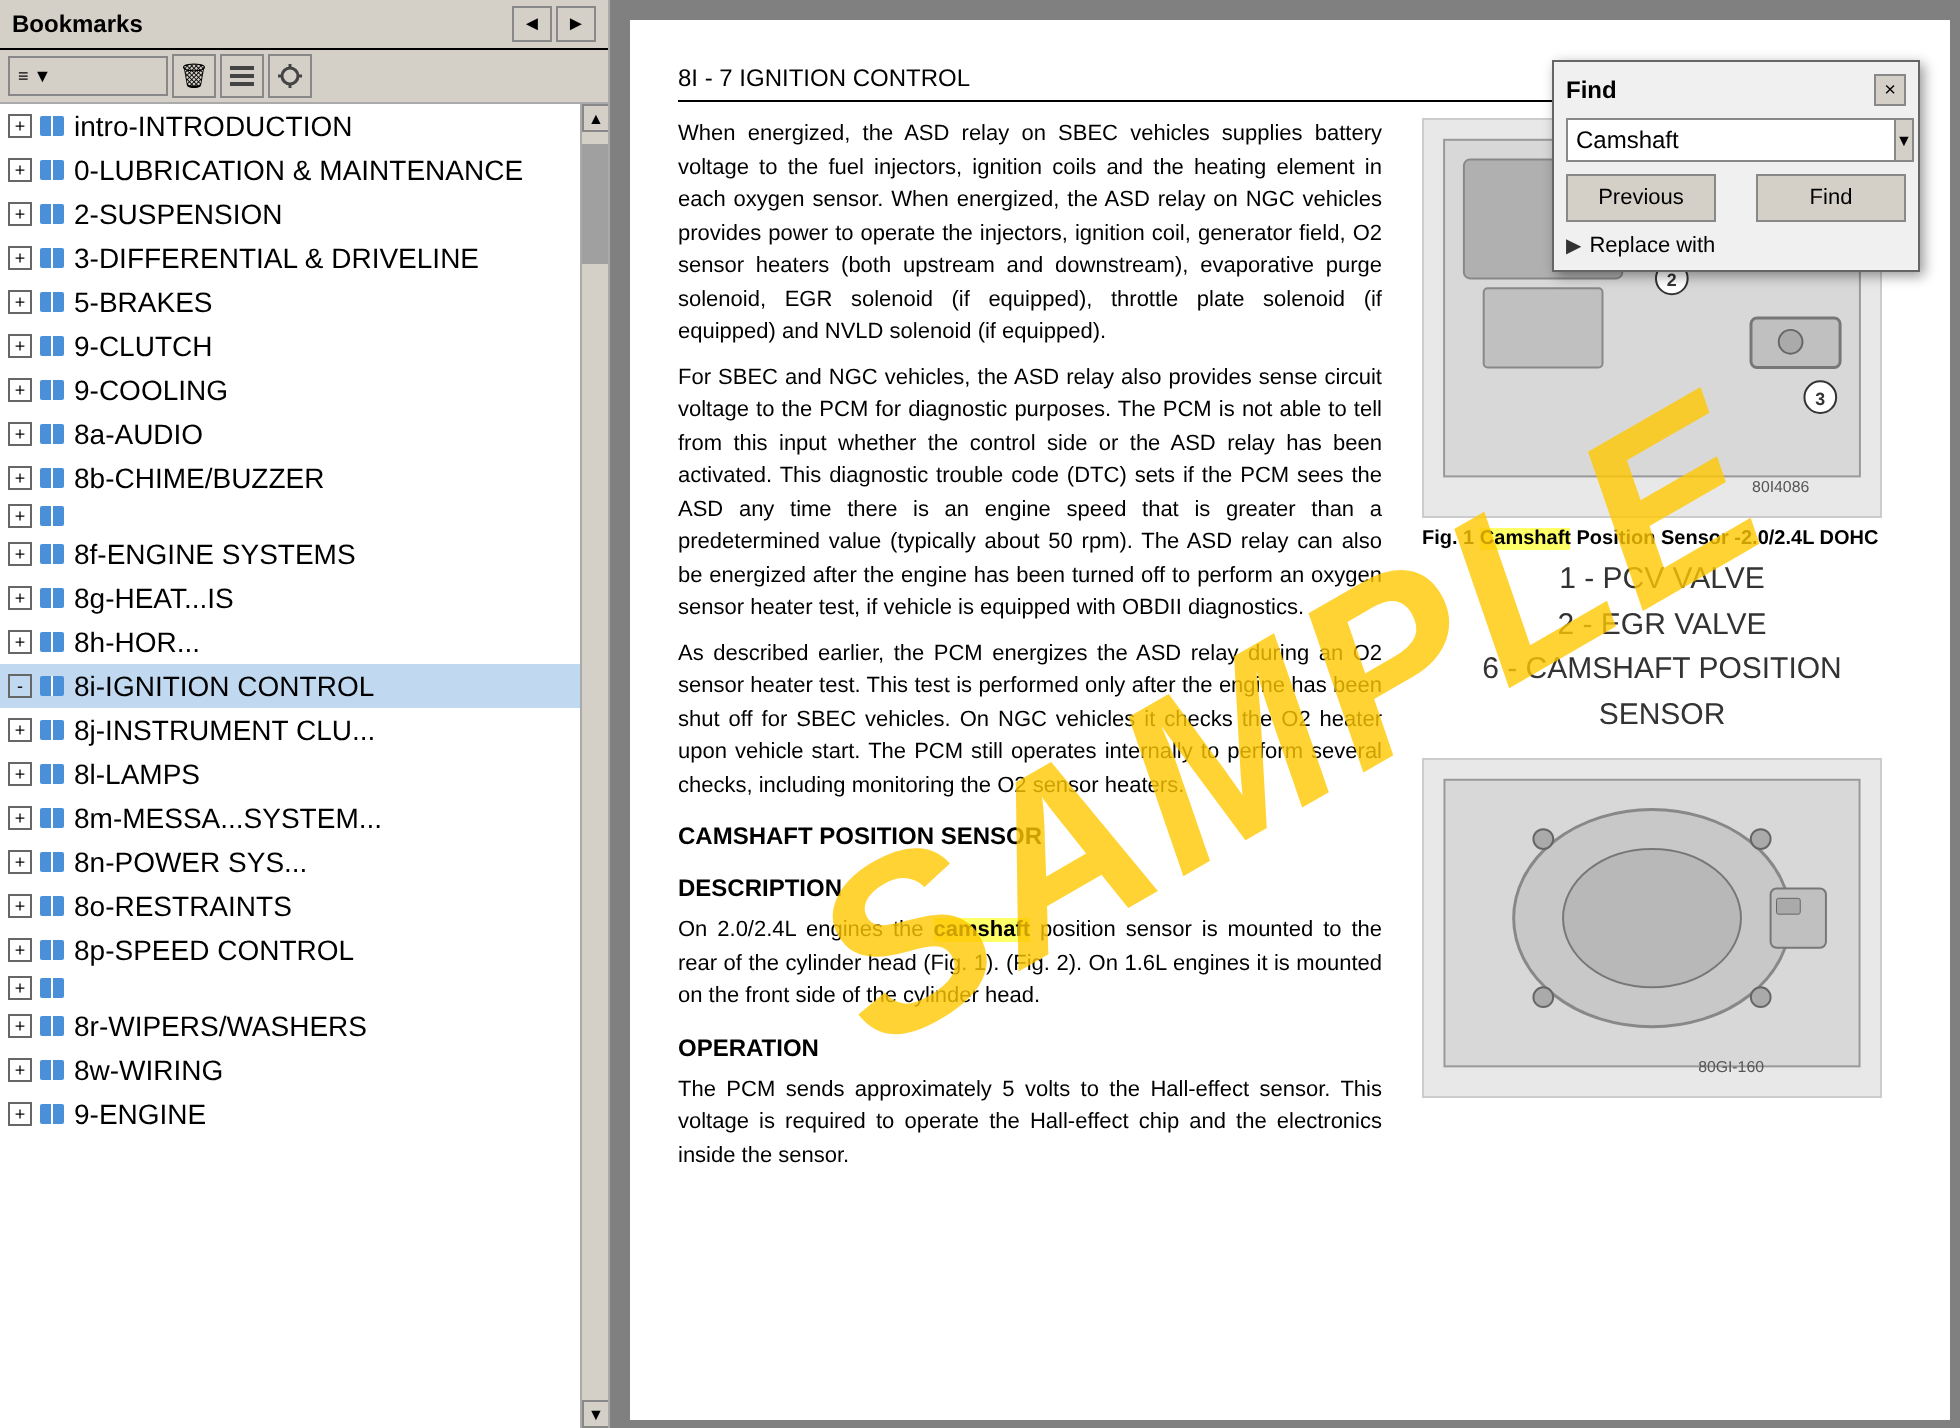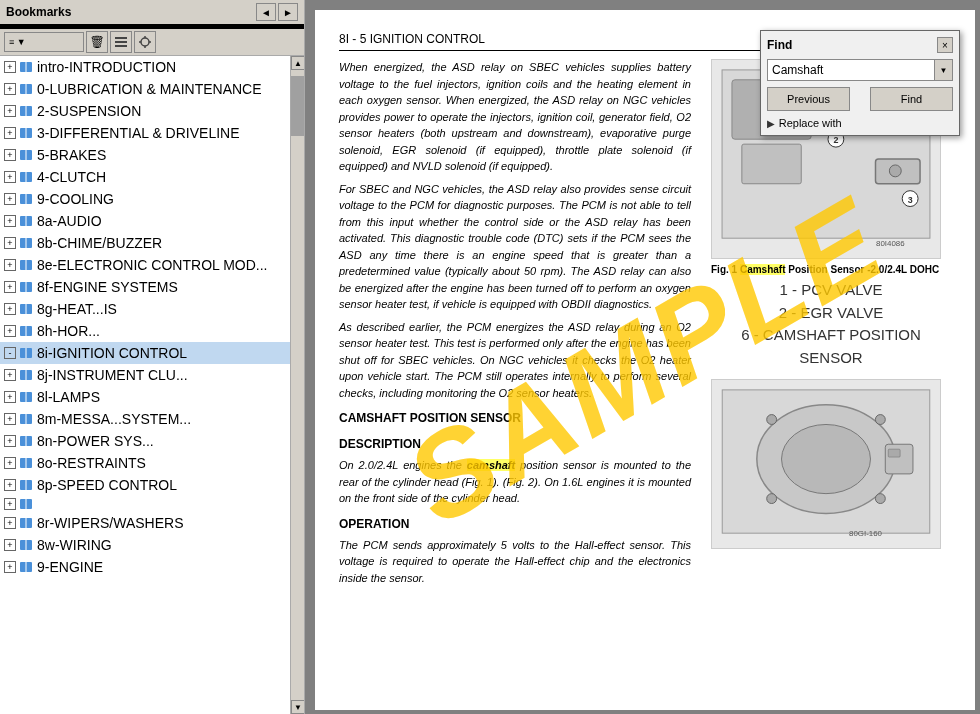--- a/index.html
+++ b/index.html
@@ -11,21 +11,21 @@
       min-width: 305px;
       background: #f0f0f0;
       border-right: 1px solid #aaa;
       display: flex;
       flex-direction: column;
       height: 714px;
     }
 
     .sidebar-header {
       background: #d4d0c8;
-      border-bottom: 5px solid #000000;
+      border-bottom: 1px solid #000000;
       padding: 3px 6px;
       display: flex;
       align-items: center;
       justify-content: space-between;
     }
 
     .sidebar-header-title {
       font-size: 12px;
       font-weight: bold;
     }
@@ -127,21 +127,21 @@
       background: #808080;
       position: relative;
       overflow: hidden;
     }
 
     
     .find-dialog {
       position: absolute;
       top: 30px;
       right: 20px;
-      width: 200px;
+      width: 184px;
       background: #f0f0f0;
       border: 1px solid #666;
       box-shadow: 2px 2px 6px rgba(0,0,0,0.4);
       z-index: 100;
       padding: 6px;
     }
 
     .find-header {
       display: flex;
       justify-content: space-between;
@@ -290,21 +290,20 @@
       font-size: 12px;
       font-weight: bold;
       margin: 8px 0 4px 0;
     }
 
     .doc-body-text {
       font-size: 11px;
       line-height: 1.5;
       text-align: justify;
       margin-bottom: 6px;
-      font-style: italic;
     }
 
     .doc-columns {
       display: flex;
       gap: 20px;
     }
 
     .doc-col {
       flex: 1;
     }
@@ -434,21 +433,21 @@
             <line x1="7" y1="1" x2="7" y2="11" stroke="white" stroke-width="1"></line>
           </svg>
         <span class="bookmark-text">5-BRAKES</span>
       </div>
       <div class="bookmark-item">
         <span class="expand-icon">+</span>
         <svg class="book-icon" viewBox="0 0 14 12">
             <rect x="1" y="1" width="12" height="10" fill="#4a90d9" rx="1"></rect>
             <line x1="7" y1="1" x2="7" y2="11" stroke="white" stroke-width="1"></line>
           </svg>
-        <span class="bookmark-text">4-CLUTCH</span>
+        <span class="bookmark-text">9-CLUTCH</span>
       </div>
       <div class="bookmark-item">
         <span class="expand-icon">+</span>
         <svg class="book-icon" viewBox="0 0 14 12">
             <rect x="1" y="1" width="12" height="10" fill="#4a90d9" rx="1"></rect>
             <line x1="7" y1="1" x2="7" y2="11" stroke="white" stroke-width="1"></line>
           </svg>
         <span class="bookmark-text">9-COOLING</span>
       </div>
       <div class="bookmark-item">
@@ -466,21 +465,20 @@
             <line x1="7" y1="1" x2="7" y2="11" stroke="white" stroke-width="1"></line>
           </svg>
         <span class="bookmark-text">8b-CHIME/BUZZER</span>
       </div>
       <div class="bookmark-item">
         <span class="expand-icon">+</span>
         <svg class="book-icon" viewBox="0 0 14 12">
             <rect x="1" y="1" width="12" height="10" fill="#4a90d9" rx="1"></rect>
             <line x1="7" y1="1" x2="7" y2="11" stroke="white" stroke-width="1"></line>
           </svg>
-        <span class="bookmark-text">8e-ELECTRONIC CONTROL MOD...</span>
       </div>
       <div class="bookmark-item">
         <span class="expand-icon">+</span>
         <svg class="book-icon" viewBox="0 0 14 12">
             <rect x="1" y="1" width="12" height="10" fill="#4a90d9" rx="1"></rect>
             <line x1="7" y1="1" x2="7" y2="11" stroke="white" stroke-width="1"></line>
           </svg>
         <span class="bookmark-text">8f-ENGINE SYSTEMS</span>
       </div>
       <div class="bookmark-item">
@@ -618,21 +616,21 @@
   </div>
 
   <div class="doc-content">
     <div class="doc-page">
 
       <div class="sample-watermark">SAMPLE</div>
 
       <div class="doc-text">
 
         <div class="doc-header-line">
-          <span>8I - 5    IGNITION CONTROL</span>
+          <span>8I - 7    IGNITION CONTROL</span>
           <span>PT</span>
         </div>
 
 
         <div class="doc-columns">
 
           <div class="doc-col">
             <p class="doc-body-text">When energized, the ASD relay on SBEC vehicles supplies battery voltage to the fuel injectors, ignition coils and the heating element in each oxygen sensor. When energized, the ASD relay on NGC vehicles provides power to operate the injectors, ignition coil, generator field, O2 sensor heaters (both upstream and downstream), evaporative purge solenoid, EGR solenoid (if equipped), throttle plate solenoid (if equipped) and NVLD solenoid (if equipped).</p>
             <p class="doc-body-text">For SBEC and NGC vehicles, the ASD relay also provides sense circuit voltage to the PCM for diagnostic purposes. The PCM is not able to tell from this input whether the control side or the ASD relay has been activated. This diagnostic trouble code (DTC) sets if the PCM sees the ASD any time there is an engine speed that is greater than a predetermined value (typically about 50 rpm). The ASD relay can also be energized after the engine has been turned off to perform an oxygen sensor heater test, if vehicle is equipped with OBDII diagnostics.</p>
             <p class="doc-body-text">As described earlier, the PCM energizes the ASD relay during an O2 sensor heater test. This test is performed only after the engine has been shut off for SBEC vehicles. On NGC vehicles it checks the O2 heater upon vehicle start. The PCM still operates internally to perform several checks, including monitoring the O2 sensor heaters.</p>

